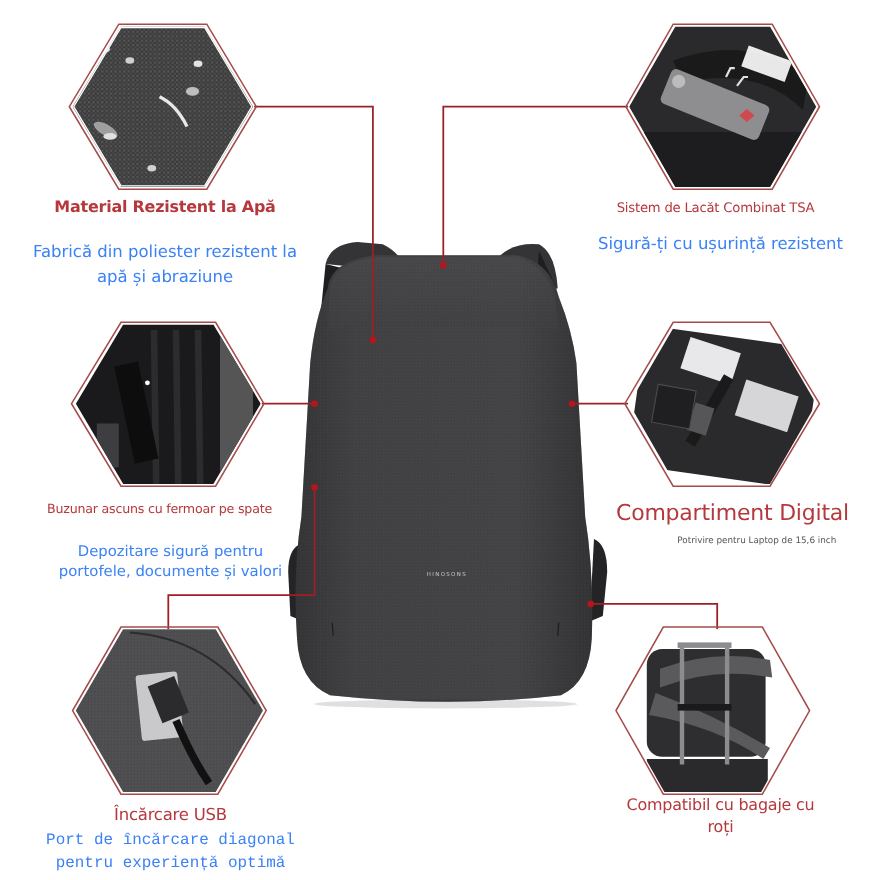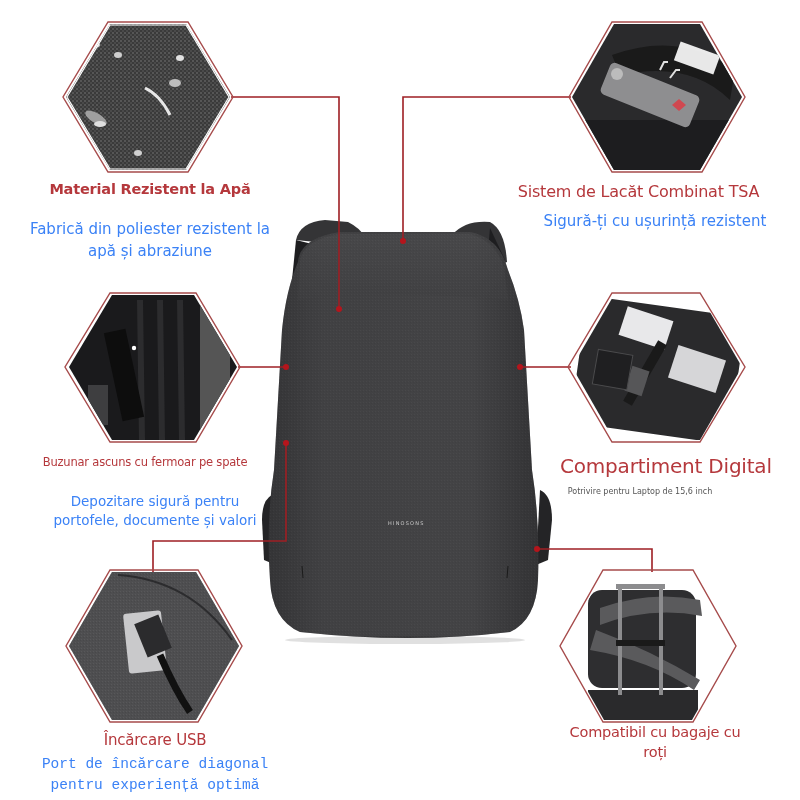--- a/index.html
+++ b/index.html
@@ -186,25 +186,25 @@
     </g>
     <polygon points="603,570 693,570 736,646 693,722 603,722 560,646" fill="none" stroke="#a64b4b" stroke-width="1.4"></polygon>
   </g>
 </svg>
 
 <div class="brand" style="left:388px; top:520px;">HINOSONS</div>
 
 <div class="title" style="left:30px; top:181px; width:240px; font-size:14.5px;font-weight:bold;">Material Rezistent la Apă</div>
 <div class="desc" style="left:18px; top:218px; width:264px; font-size:15px;">Fabrică din poliester rezistent la apă și abraziune</div>
 
-<div class="title" style="left:511px; top:182px; width:255px; font-size:16px;">Sistem de Lacăt Combinat TSA</div>
+<div class="title" style="left:523px; top:182px; width:255px; font-size:12px;">Sistem de Lacăt Combinat TSA</div>
 <div class="desc" style="left:520px; top:210px; width:270px; font-size:15px;">Sigură-ți cu ușurință rezistent</div>
 
 <div class="title" style="left:20px; top:455px; width:250px; font-size:11.5px;">Buzunar ascuns cu fermoar pe spate</div>
 <div class="desc" style="left:50px; top:492px; width:210px; font-size:13.5px; line-height:19px;">Depozitare sigură pentru portofele, documente și valori</div>
 
 <div class="title" style="left:560px; top:454px; width:200px; font-size:20px;text-align:right;">Compartiment Digital</div>
-<div class="desc" style="left:540px; top:486px; width:200px; font-size:8px; line-height:12px; color:#555;">Potrivire pentru Laptop de 15,6 inch</div>
+<div class="desc" style="left:588px; top:486px; width:200px; font-size:8px; line-height:12px; color:#555;">Potrivire pentru Laptop de 15,6 inch</div>
 
 <div class="title" style="left:60px; top:731px; width:190px; font-size:15px;">Încărcare USB</div>
 <div class="desc" style="left:20px; top:754px; width:270px; font-size:14.5px; line-height:21px;font-family:Liberation Mono, monospace;">Port de încărcare diagonal pentru experiență optimă</div>
 
 <div class="title" style="left:560px; top:722px; width:190px; font-size:14.5px; white-space:normal; line-height:20px;">Compatibil cu bagaje cu roți</div>
 
 </body></html>

